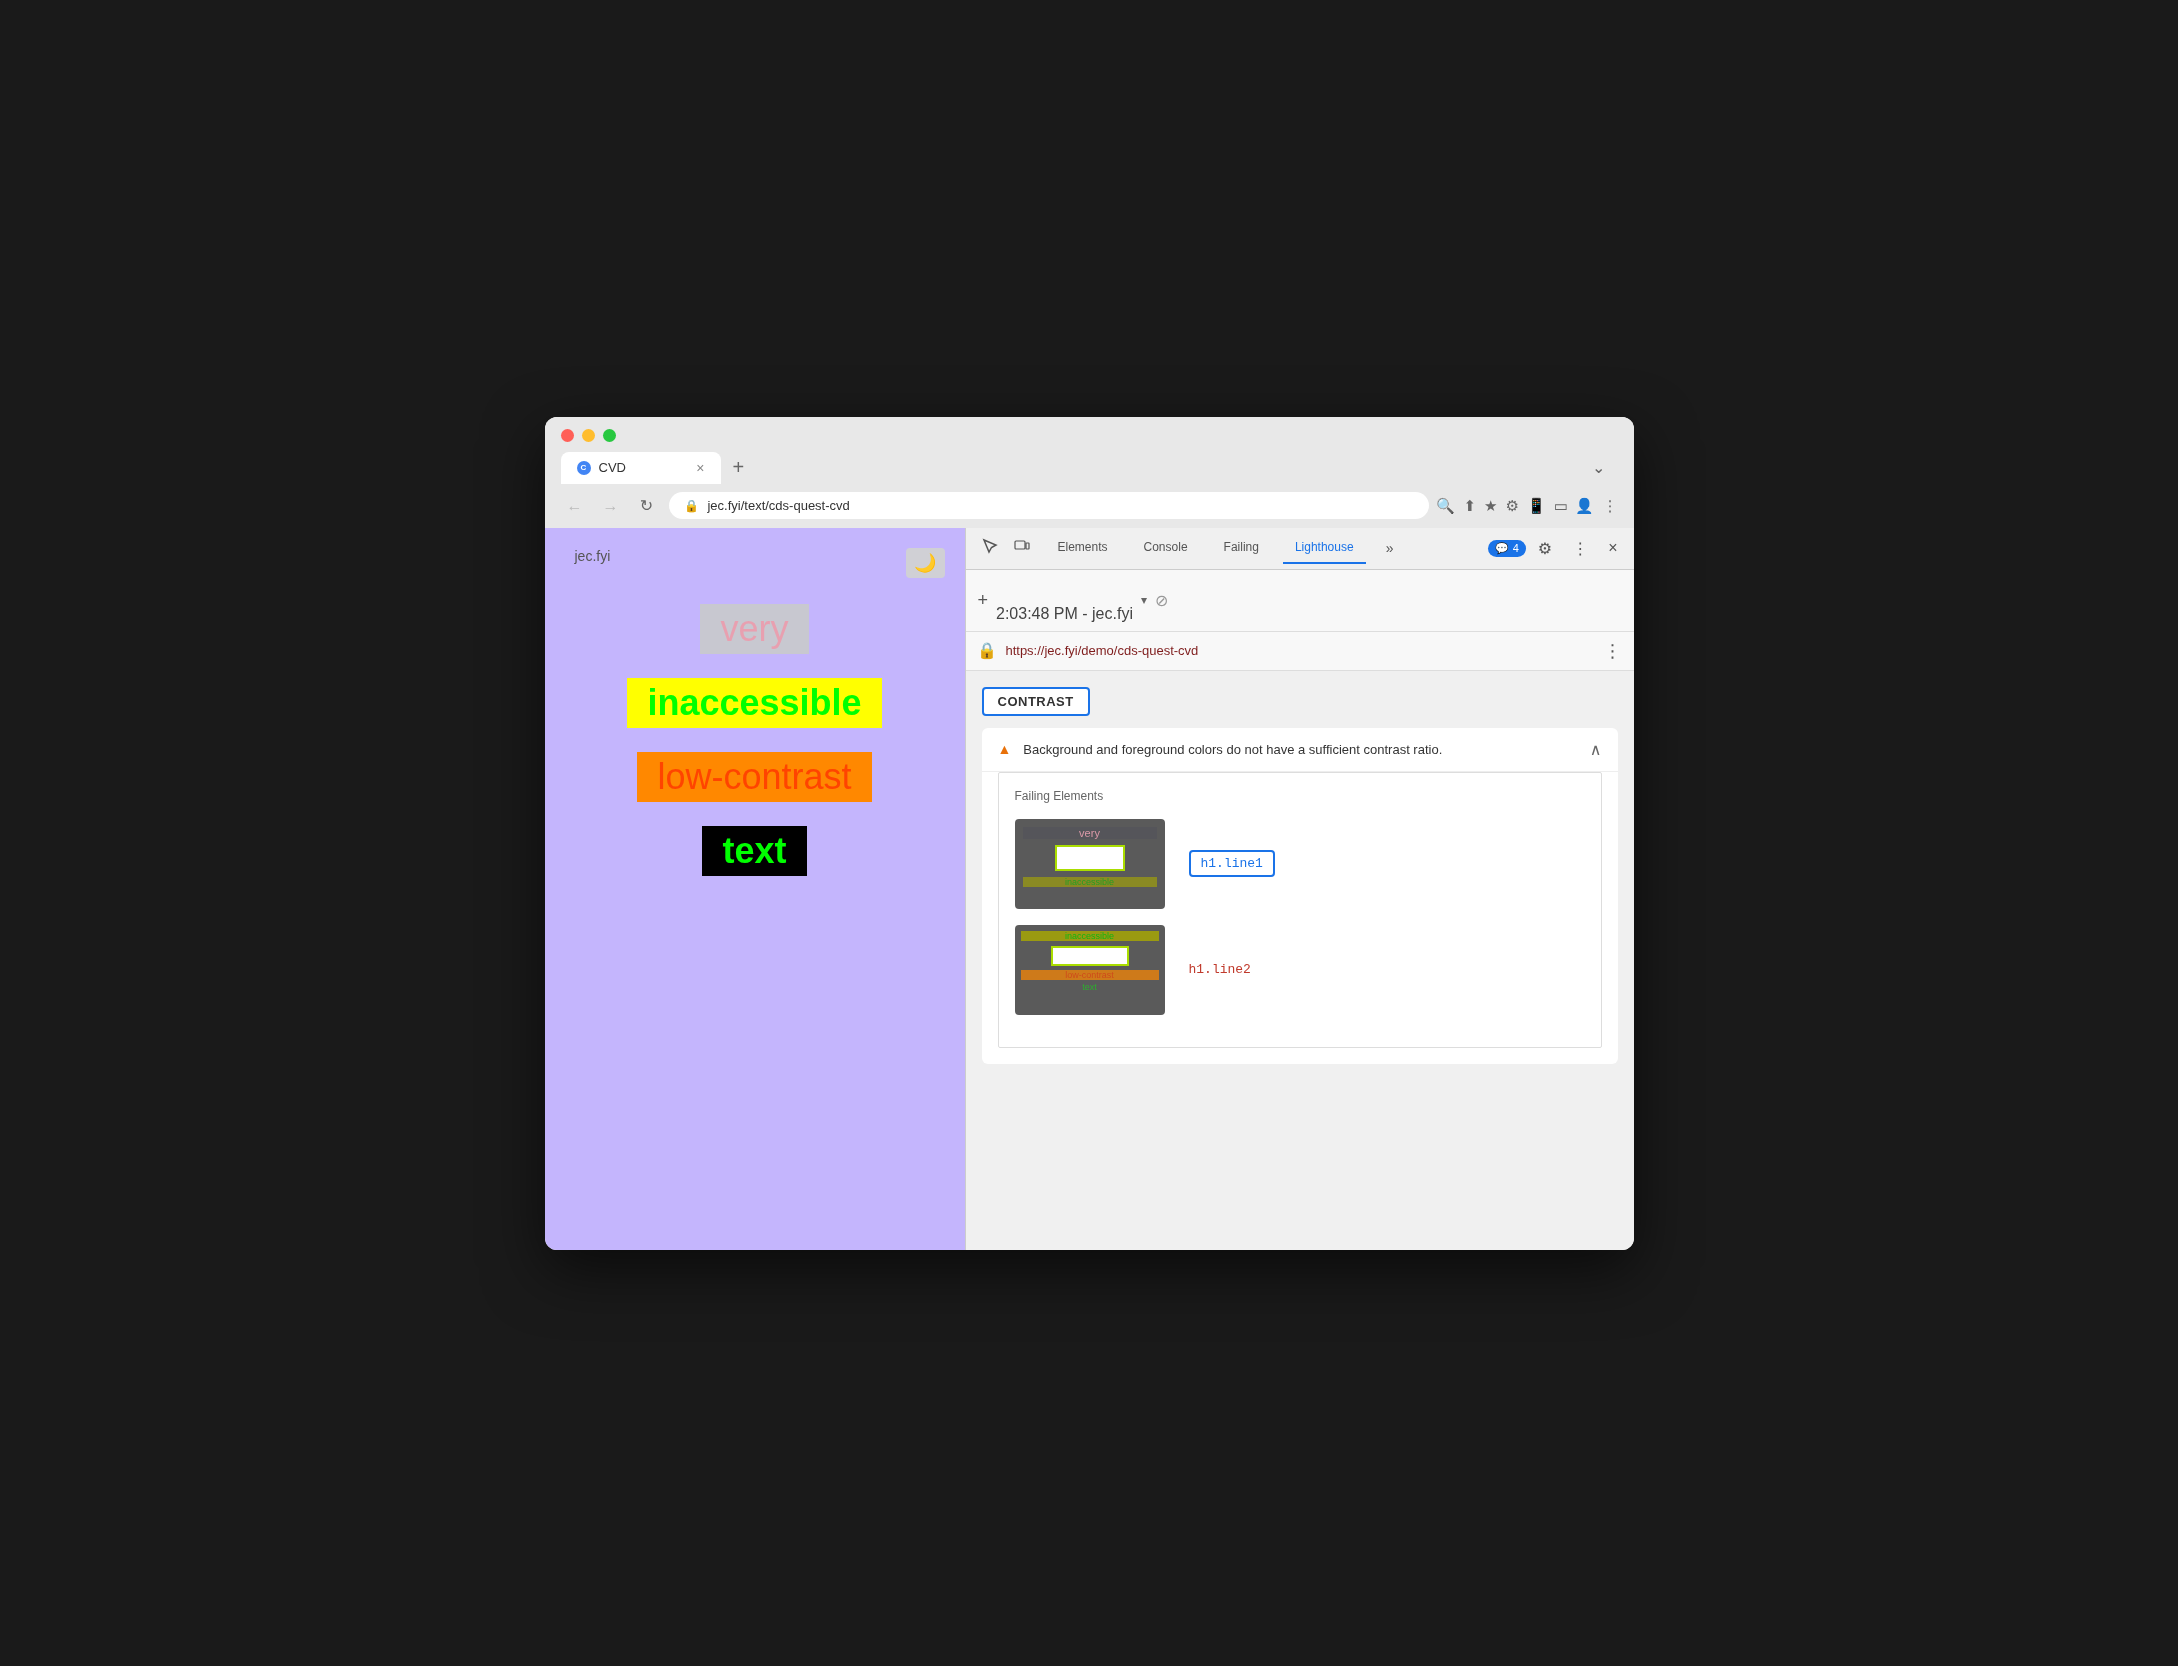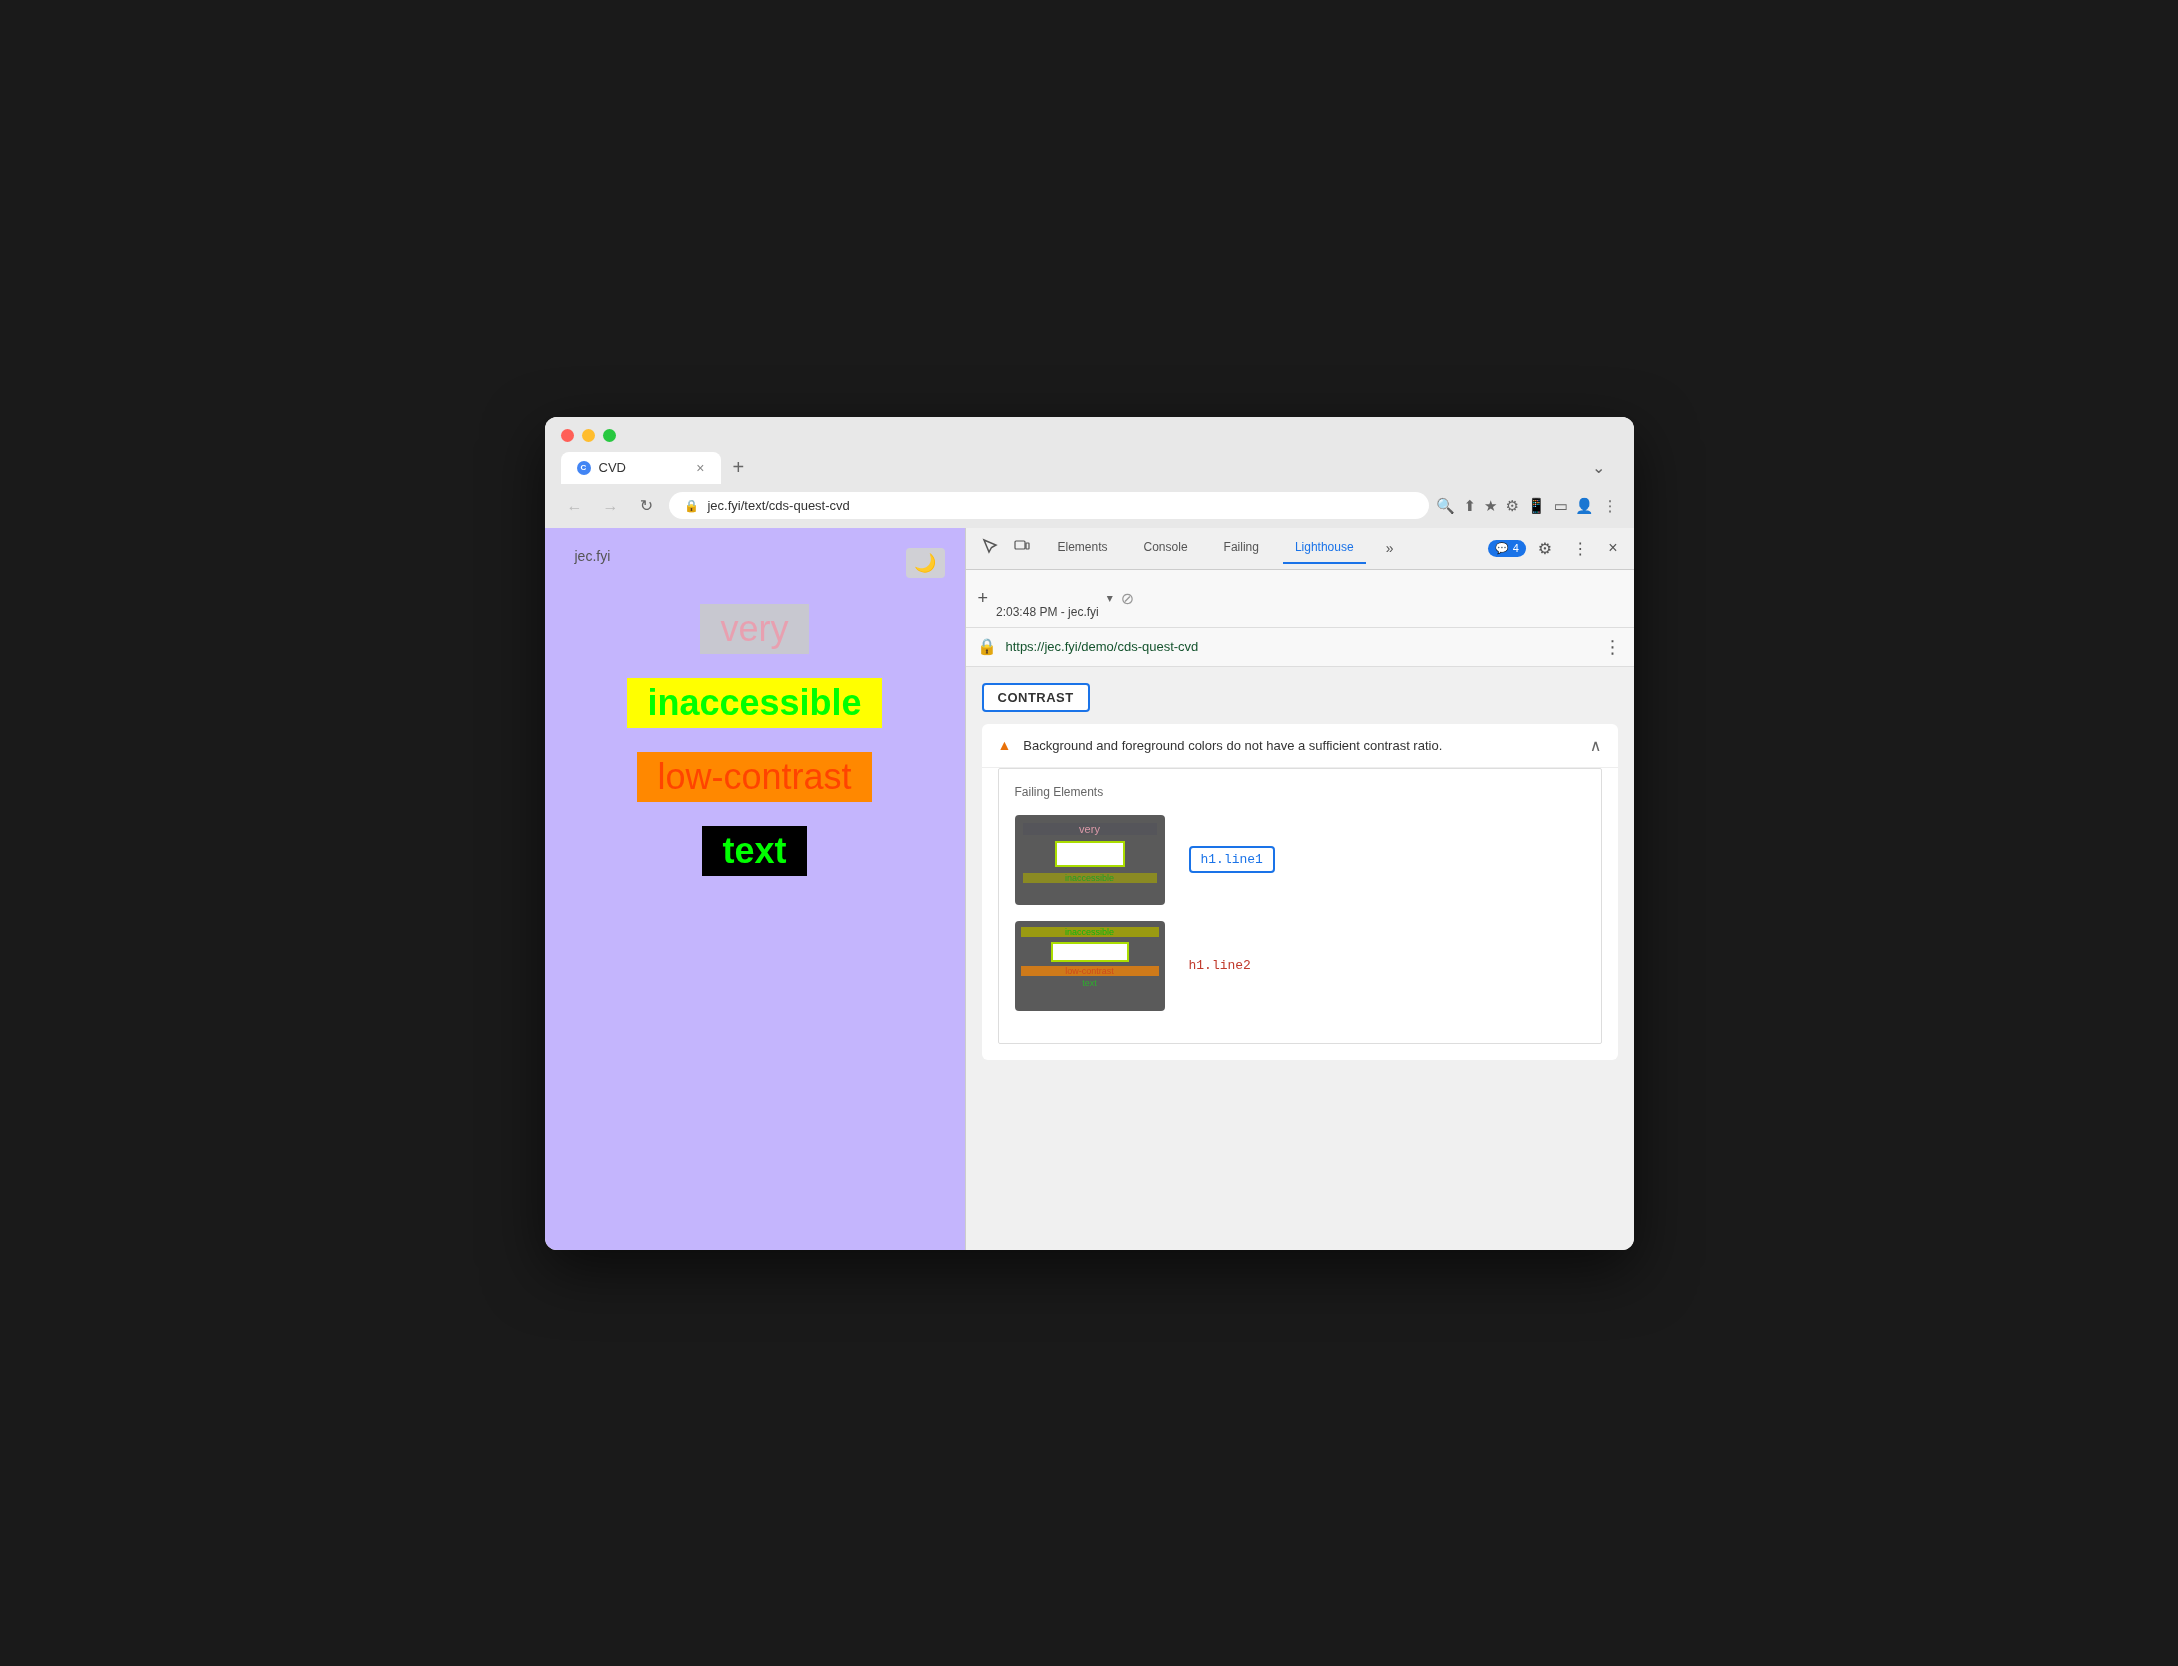--- a/index.html
+++ b/index.html
@@ -296,21 +296,21 @@
       flex-shrink: 0;
     }
     .lh-add-btn {
       background: none;
       border: none;
       color: #555;
       font-size: 18px;
       cursor: pointer;
     }
     .lh-timestamp {
-      font-size: 12px;
+      font-size: 16px;
       color: #444;
       margin-top: 27px;
     }
     .lh-chevron {
       color: #666;
       font-size: 12px;
       cursor: pointer;
     }
     .lh-block-btn {
       background: none;
@@ -326,21 +326,21 @@
       display: flex;
       align-items: center;
       gap: 8px;
       flex-shrink: 0;
     }
     .lh-url-icon {
       font-size: 16px;
     }
     .lh-url-text {
       font-size: 13px;
-      color: #14532d;
+      color: #7f1d1d;
       flex: 1;
     }
     .lh-dots-btn {
       background: none;
       border: none;
       color: #555;
       font-size: 18px;
       cursor: pointer;
     }
     

